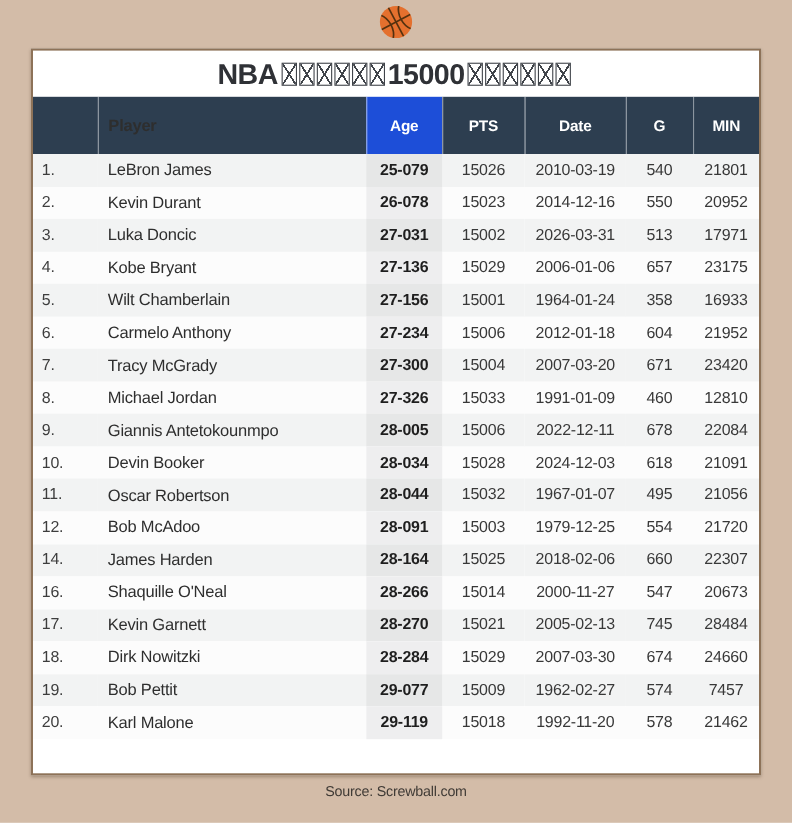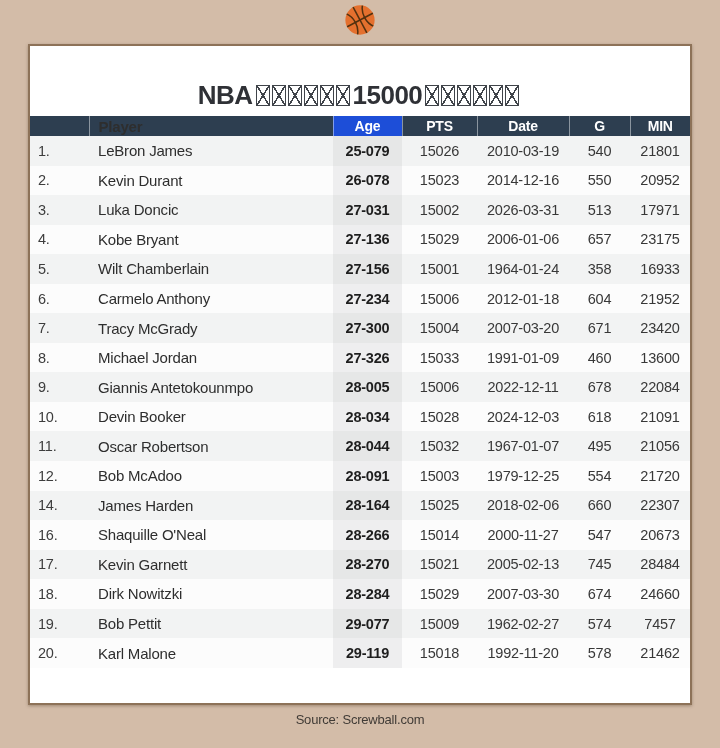--- a/index.html
+++ b/index.html
@@ -8,33 +8,33 @@
     background:#d3bca8;
     font-family:"Liberation Sans",sans-serif;
   }
   .ball{position:absolute;top:3px;left:50%;transform:translateX(-50%);width:34px;height:34px;}
   .card{
     position:absolute;left:28px;top:44px;width:664px;height:661px;box-sizing:border-box;
     background:#ffffff;border:2px solid #8d7258;box-shadow:0 1px 3px rgba(60,40,20,.35);
   }
   .title{
     height:42px;display:flex;align-items:center;justify-content:center;
-    font-size:26px;font-weight:600;color:#2f3136;letter-spacing:-0.5px;white-space:nowrap;margin-top:28px;
+    font-size:26px;font-weight:600;color:#2f3136;letter-spacing:-0.5px;white-space:nowrap;
   }
   .tofu-group{display:inline-flex;align-items:center;margin:0 2px;}
   .tofu{
     display:inline-block;width:14px;height:21px;margin:0 1px;box-sizing:border-box;
     border:1.5px solid #40444a;
     background:
       linear-gradient(to top right,transparent calc(50% - 0.8px),#40444a calc(50% - 0.8px),#40444a calc(50% + 0.8px),transparent calc(50% + 0.8px)),
       linear-gradient(to bottom right,transparent calc(50% - 0.8px),#40444a calc(50% - 0.8px),#40444a calc(50% + 0.8px),transparent calc(50% + 0.8px));
   }
   table{border-collapse:collapse;table-layout:fixed;width:660px;letter-spacing:-0.2px;}
   thead th{
-    background:#2d3e50;color:#ffffff;font-size:14px;font-weight:700;height:20px;padding:0;
+    background:#2d3e50;color:#ffffff;font-size:14px;font-weight:700;height:20px;padding:16px;
     text-align:center;border-left:1px solid rgba(255,255,255,.45);
   }
   thead th:first-child{border-left:none;}
   thead th.c-age{background:#1d4ed8;}
   thead th.c-player{text-align:left;padding-left:9px;}
   tbody td{height:29.55px;padding:0;font-size:14.5px;color:#383838;text-align:center;}
   tbody tr:nth-child(odd){background:#f2f3f3;}
   tbody tr:nth-child(even){background:#fcfcfc;}
   tbody tr:nth-child(odd) .c-age{background:#e6e7e7;}
   tbody tr:nth-child(even) .c-age{background:#eeeeef;}
@@ -180,21 +180,21 @@
     <td class="c-min">23420</td>
   </tr>
 
   <tr>
     <td class="c-rank">8.</td>
     <td class="c-player">Michael Jordan</td>
     <td class="c-age">27-326</td>
     <td class="c-pts">15033</td>
     <td class="c-date">1991-01-09</td>
     <td class="c-g">460</td>
-    <td class="c-min">13600</td>
+    <td class="c-min">12810</td>
   </tr>
 
   <tr>
     <td class="c-rank">9.</td>
     <td class="c-player">Giannis Antetokounmpo</td>
     <td class="c-age">28-005</td>
     <td class="c-pts">15006</td>
     <td class="c-date">2022-12-11</td>
     <td class="c-g">678</td>
     <td class="c-min">22084</td>

